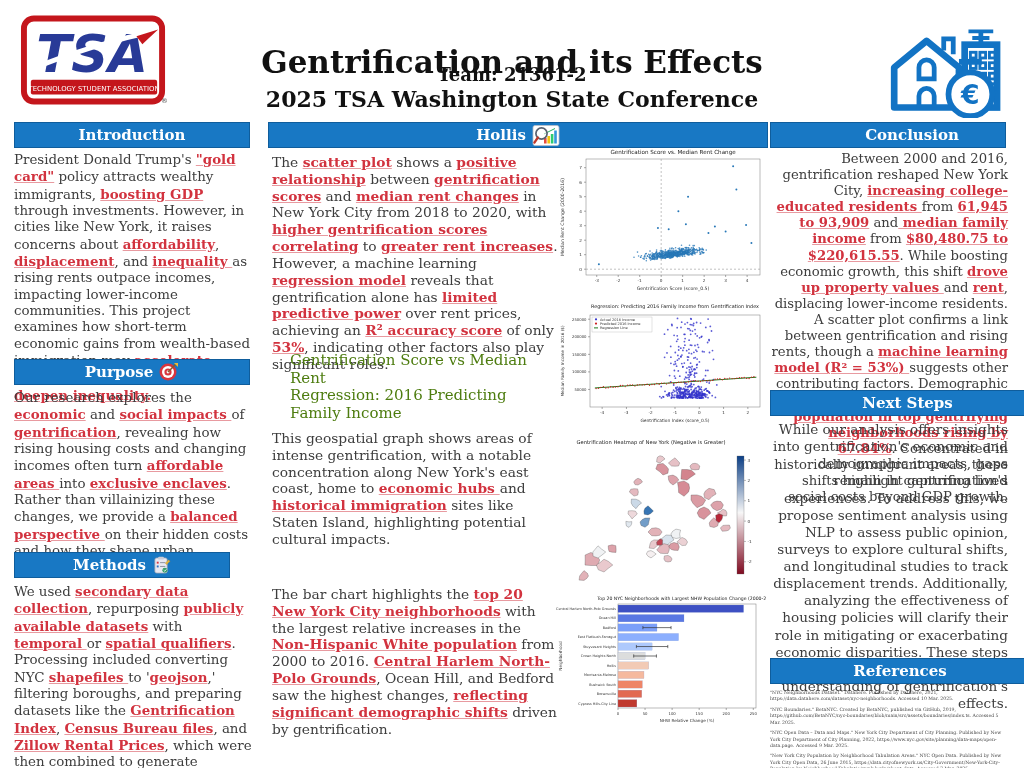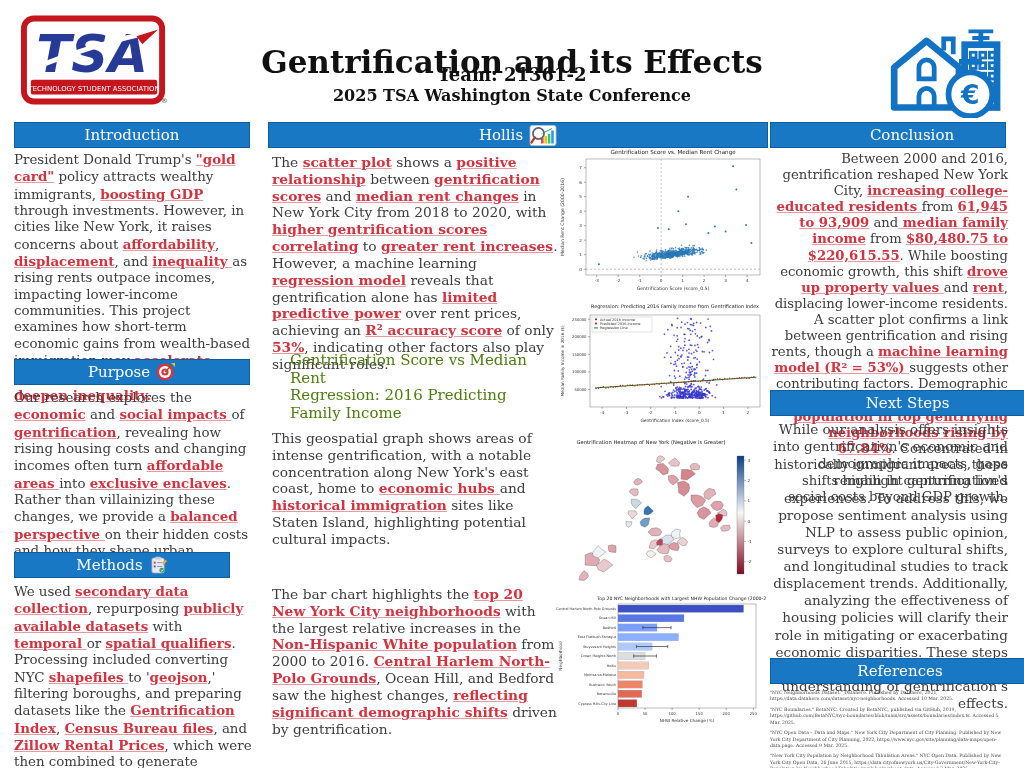--- a/index.html
+++ b/index.html
@@ -2,24 +2,24 @@
 <html><head>
 <meta charset="utf-8">
 <style>
   html,body{margin:0;padding:0;background:#ffffff;}
   #poster{position:relative;width:1024px;height:768px;background:#fff;overflow:hidden;
           font-family:"DejaVu Serif","Liberation Serif",serif;color:#3d3d3d;}
   .abs{position:absolute;}
   
   #main-title{left:0;right:0;top:28px;text-align:center;font-size:31px;font-weight:bold;color:#111;}
   #team-line{left:0;right:0;top:64px;text-align:center;font-size:18px;font-weight:bold;color:#111;}
-  #conf-line{left:0;right:0;top:86px;text-align:center;font-size:16px;font-weight:bold;color:#111;}
+  #conf-line{left:0;right:0;top:86px;text-align:center;font-size:22px;font-weight:bold;color:#111;}
   
   .bar{height:26px;background:#1878c4;border:1px solid #0f5d9c;box-sizing:border-box;
-       color:#fff;font-weight:normal;font-size:15px;display:flex;align-items:center;justify-content:center;gap:6px;}
+       color:#fff;font-weight:bold;font-size:15px;display:flex;align-items:center;justify-content:center;gap:6px;}
   
   .body{font-size:13.4px;line-height:1.22;color:#3d3d3d;}
   .r{text-align:right;}
   .hl{color:#d2333f;font-weight:bold;text-decoration:underline;text-decoration-color:#e89aa0;}
   .caption{font-size:15px;color:#4d7c0f;}
   .refs p{font-size:4.6px;line-height:1.4;color:#444;margin:0 0 4px 0;}
   figure{margin:0;}
   svg text{font-family:"DejaVu Sans","Liberation Sans",sans-serif;}
 </style>
 </head>

